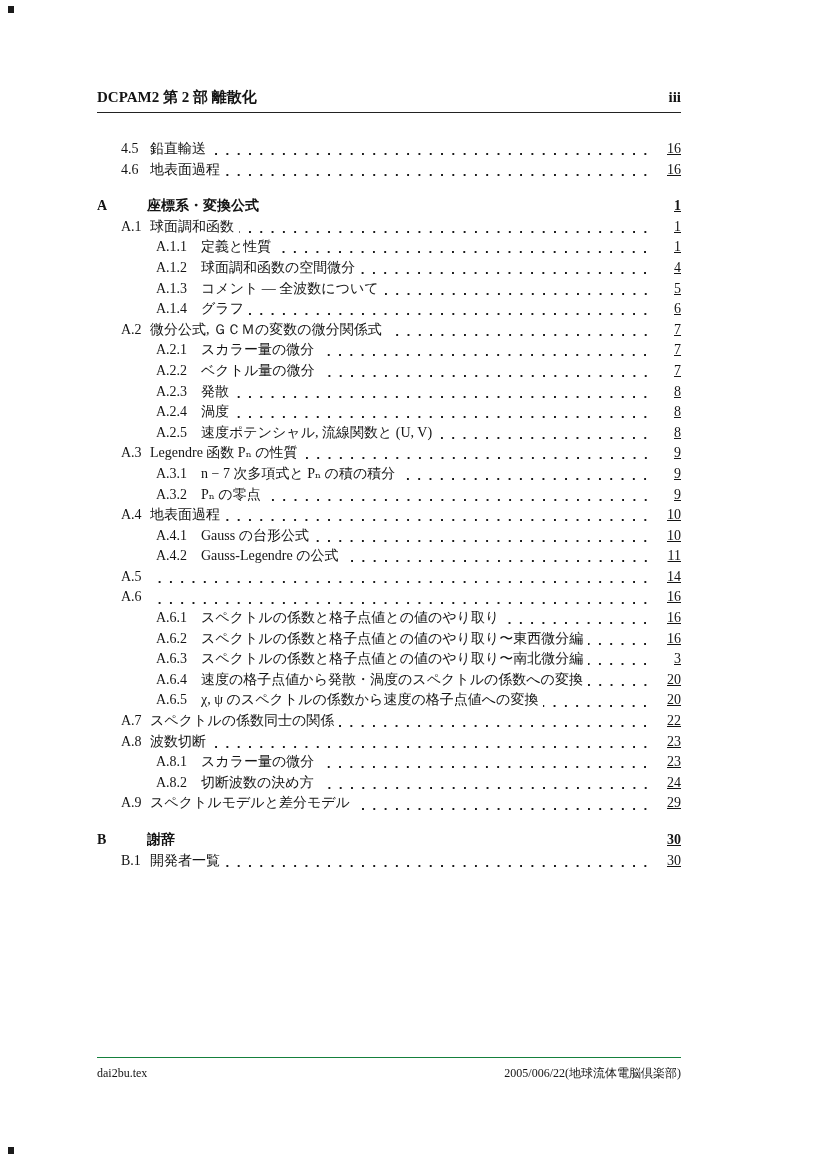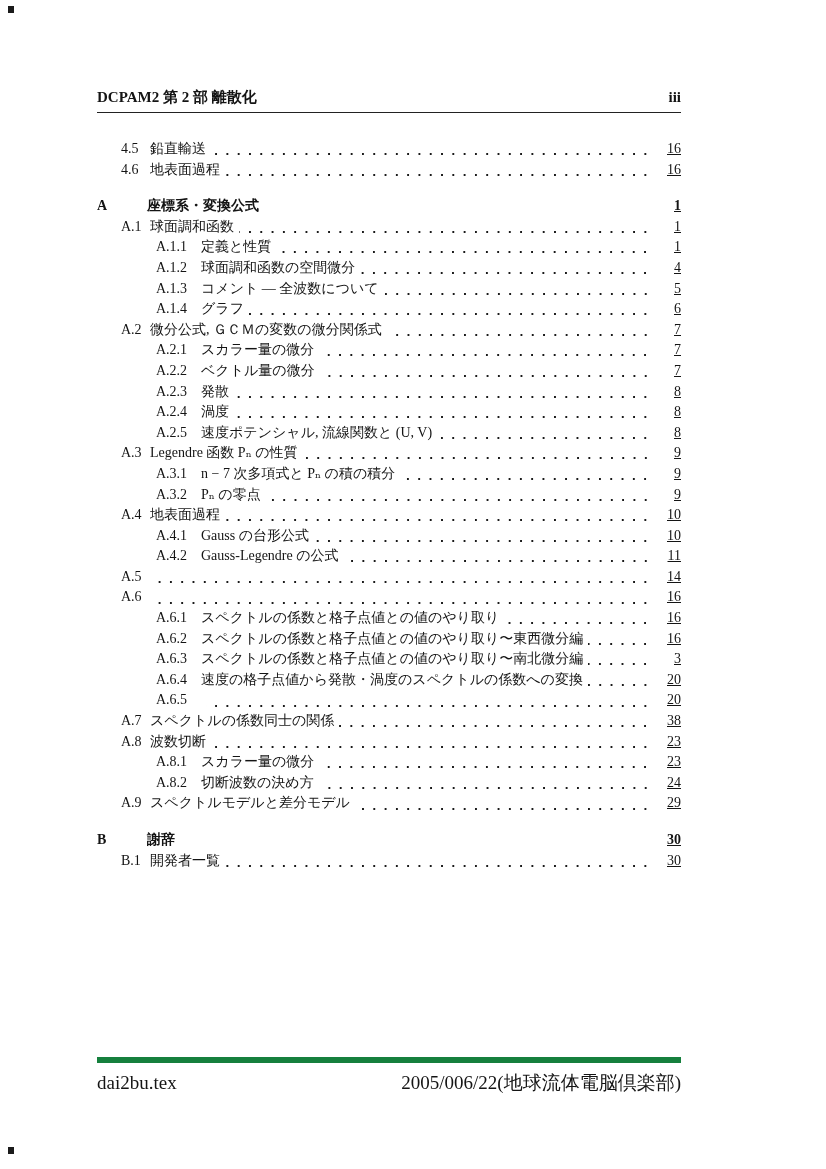--- a/index.html
+++ b/index.html
@@ -51,24 +51,24 @@
   .lvl-chapter .toc-dots  { background:none; }
 
   .lvl-section { padding-left:24px; }
   .lvl-section .toc-label { width:29px; }
 
   .lvl-subsection { padding-left:59px; }
   .lvl-subsection .toc-label { width:45px; }
 
   .footer {
     position:absolute; left:97px; width:584px; top:1057px;
-    border-top:6px solid #15803d;
+    border-top:1px solid #15803d;
     padding-top:7px;
     display:flex; justify-content:space-between; align-items:baseline;
-    font-size:19px;
+    font-size:12px;
     white-space:nowrap;
   }
 </style>
 </head>
 <body>
 
 <div class="page">
 
   <div class="artifact tl"></div>
   <div class="artifact bl"></div>
@@ -231,28 +231,29 @@
           <span class="toc-page">3</span>
         </div>
         <div class="toc-row lvl-subsection">
           <span class="toc-label">A.6.4</span>
           <span class="toc-title">速度の格子点値から発散・渦度のスペクトルの係数への変換</span>
           <span class="toc-dots"></span>
           <span class="toc-page">20</span>
         </div>
         <div class="toc-row lvl-subsection">
           <span class="toc-label">A.6.5</span>
+          <span class="toc-title">χ, ψ のスペクトルの係数から速度の格子点値への変換</span>
           <span class="toc-dots"></span>
           <span class="toc-page">20</span>
         </div>
         <div class="toc-row lvl-section">
           <span class="toc-label">A.7</span>
           <span class="toc-title">スペクトルの係数同士の関係</span>
           <span class="toc-dots"></span>
-          <span class="toc-page">38</span>
+          <span class="toc-page">22</span>
         </div>
         <div class="toc-row lvl-section">
           <span class="toc-label">A.8</span>
           <span class="toc-title">波数切断</span>
           <span class="toc-dots"></span>
           <span class="toc-page">23</span>
         </div>
         <div class="toc-row lvl-subsection">
           <span class="toc-label">A.8.1</span>
           <span class="toc-title">スカラー量の微分</span>

